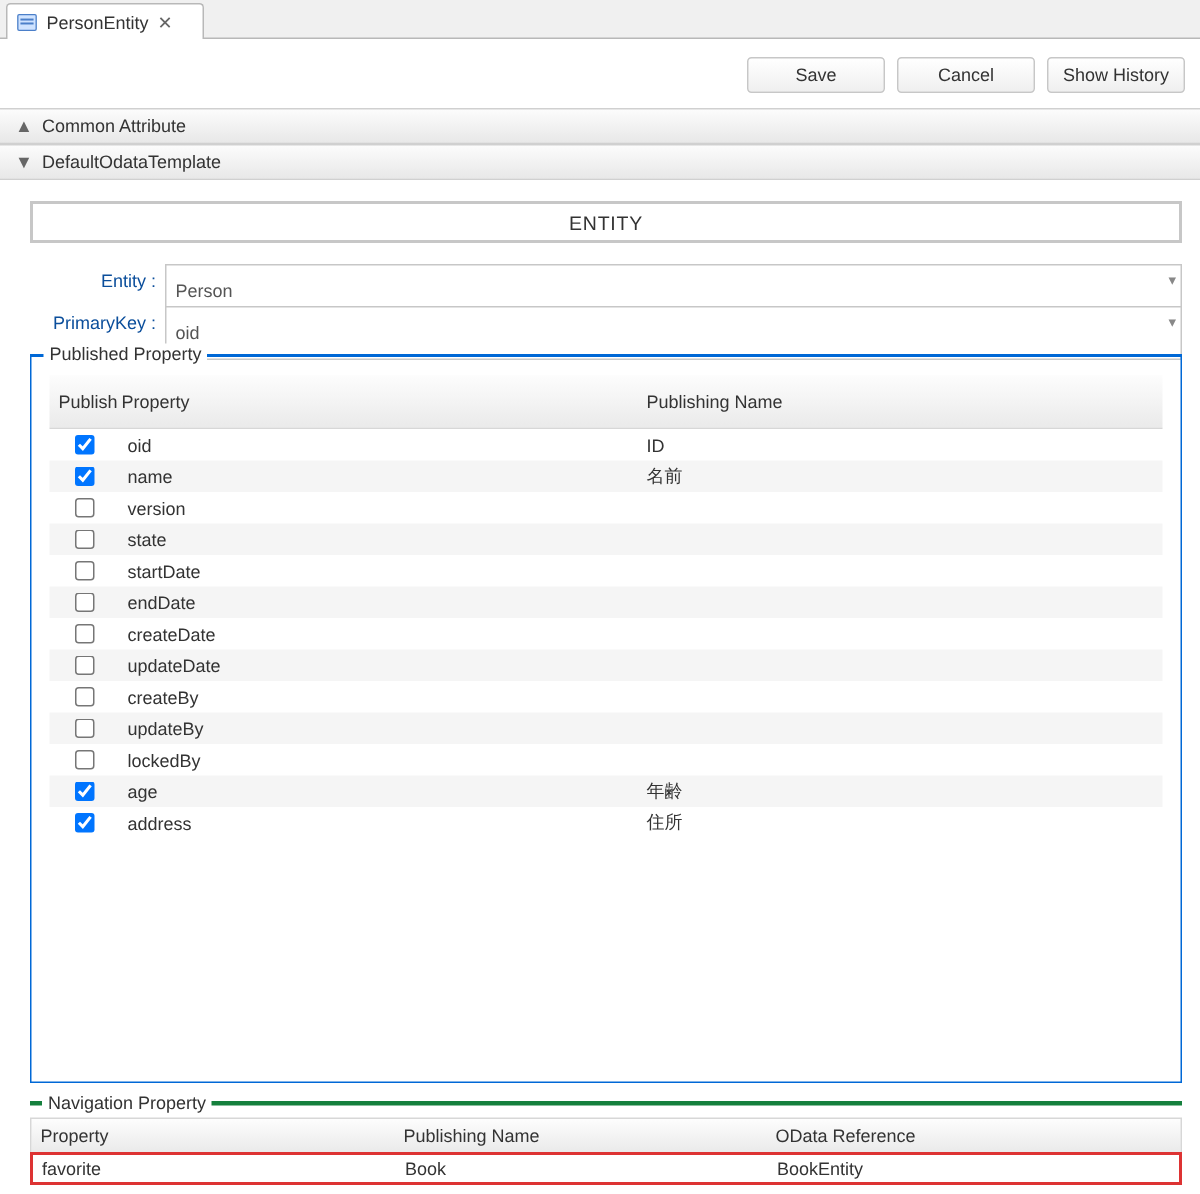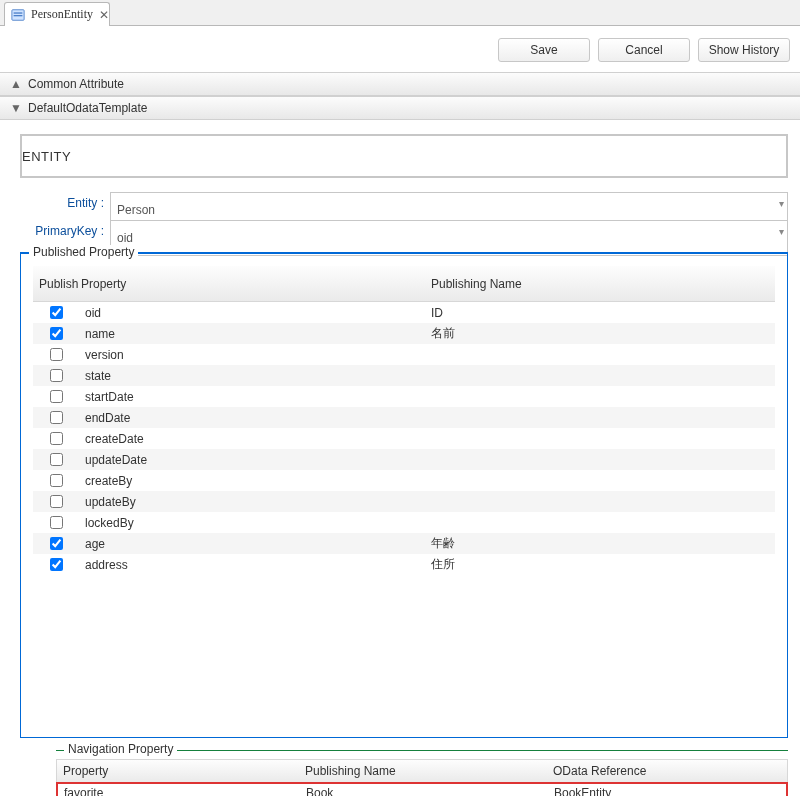--- a/index.html
+++ b/index.html
@@ -16,31 +16,30 @@
     align-items: flex-end;
     height: 26px;
     border-bottom: 1px solid #b8b8b8;
     background: #f0f0f0;
     padding-left: 4px;
   }
   .tab {
     display: flex;
     align-items: center;
     height: 24px;
-    padding: 0 0 0 6px;
+    padding: 0 20px 0 6px;
     background: #fff;
     border: 1px solid #b8b8b8;
     border-bottom: none;
     border-radius: 3px 3px 0 0;
     gap: 6px;
     font-size: 12px;
     color: #333;
     position: relative;
     top: 1px;
-    font-family: Liberation Serif, serif;
   }
   .tab .tab-icon {
     width: 14px; height: 14px;
     display:inline-block;
   }
   .tab .close-x { color:#666; font-size:12px; line-height:1; }
   .toolbar {
     display: flex;
     gap: 8px;
     padding: 12px 10px 10px 14px;
@@ -70,24 +69,25 @@
     color: #333;
     cursor: pointer;
   }
   .section-head .chev {
     width:10px; display:inline-block; color:#666;
   }
   .content-area {
     padding: 14px 12px 10px 20px;
   }
   .entity-box {
-    height: 44px;
+    height: 28px;
     border: 2px solid #c7c7c7;
     display:flex;
     align-items:center;
+    justify-content:center;
     font-size: 13px;
     color:#333;
     letter-spacing: .5px;
   }
   .form-row {
     display:flex;
     align-items:center;
     margin-top: 14px;
   }
   .form-row label {
@@ -157,23 +157,22 @@
   .grid-row .col-pub { width:46px; display:flex; justify-content:center; }
   .grid-row .col-prop { flex:0 0 352px; padding-left:6px; }
   .grid-row .col-pname { flex:1; }
   .pub-chk {
     width:13px;height:13px;
   }
   .grid-filler { height: 150px; }
 
   .fs2 {
     margin-top: 12px;
-    border-top: 1px solid #15803d;
+    border-top: 3px solid #15803d;
     position: relative;
-    margin-left: 36px;
   }
   .fs2-legend {
     position:absolute;
     top:-9px; left:8px;
     background:#fff;
     padding:0 4px;
     font-size:12px;
   }
   .nav-head {
     display:flex;

